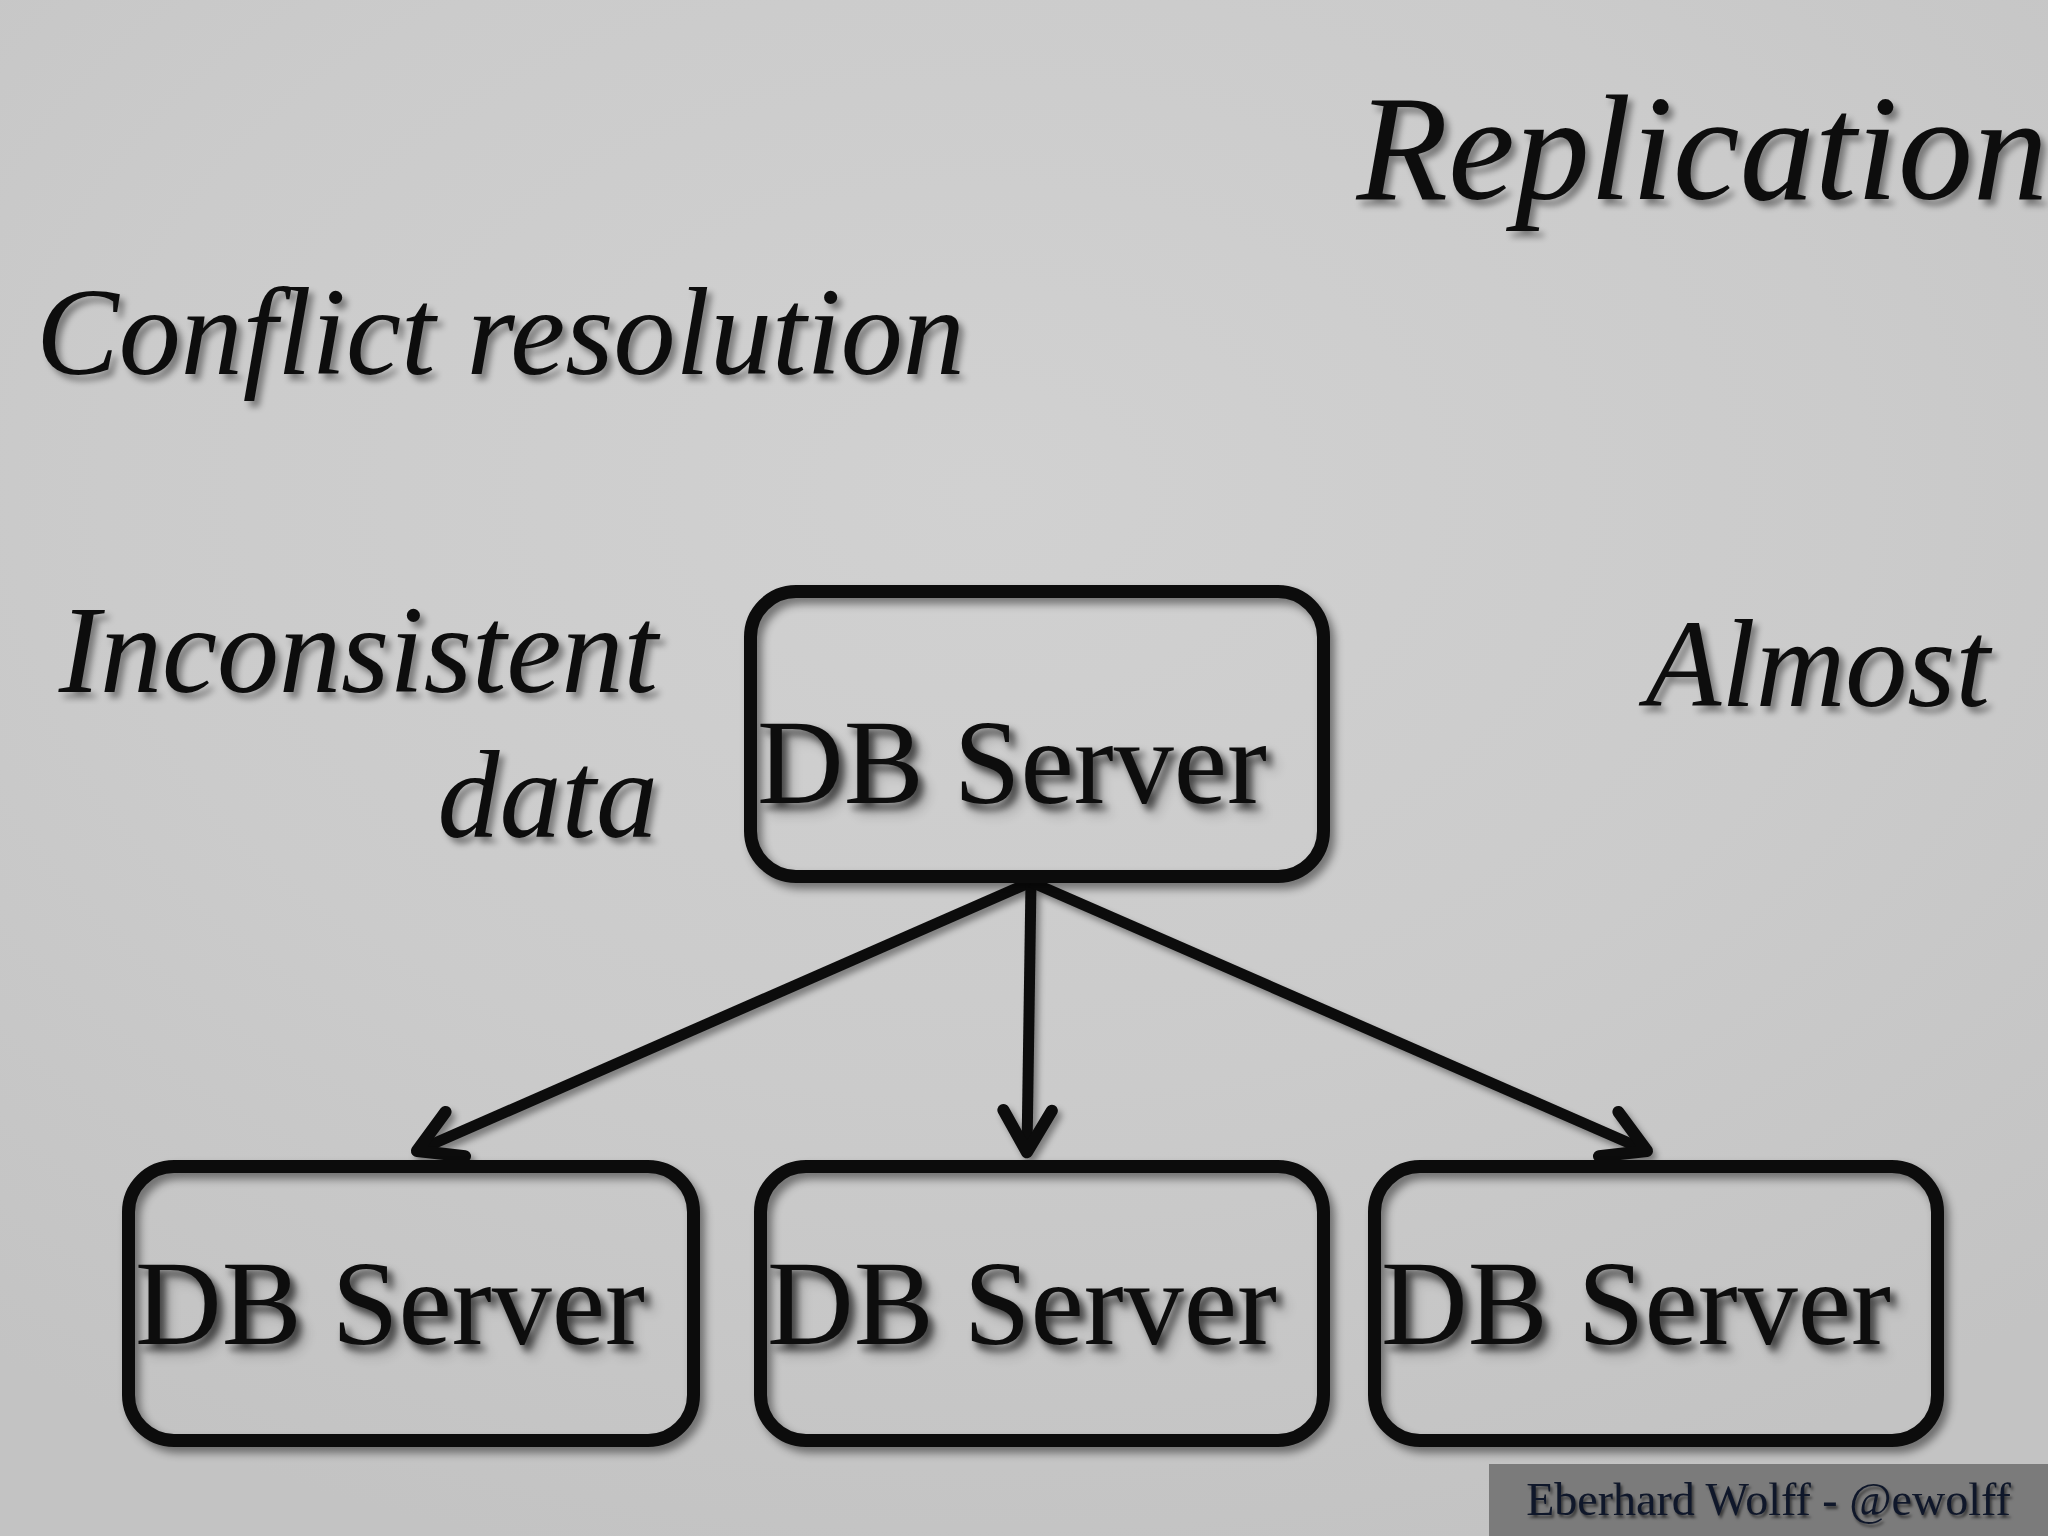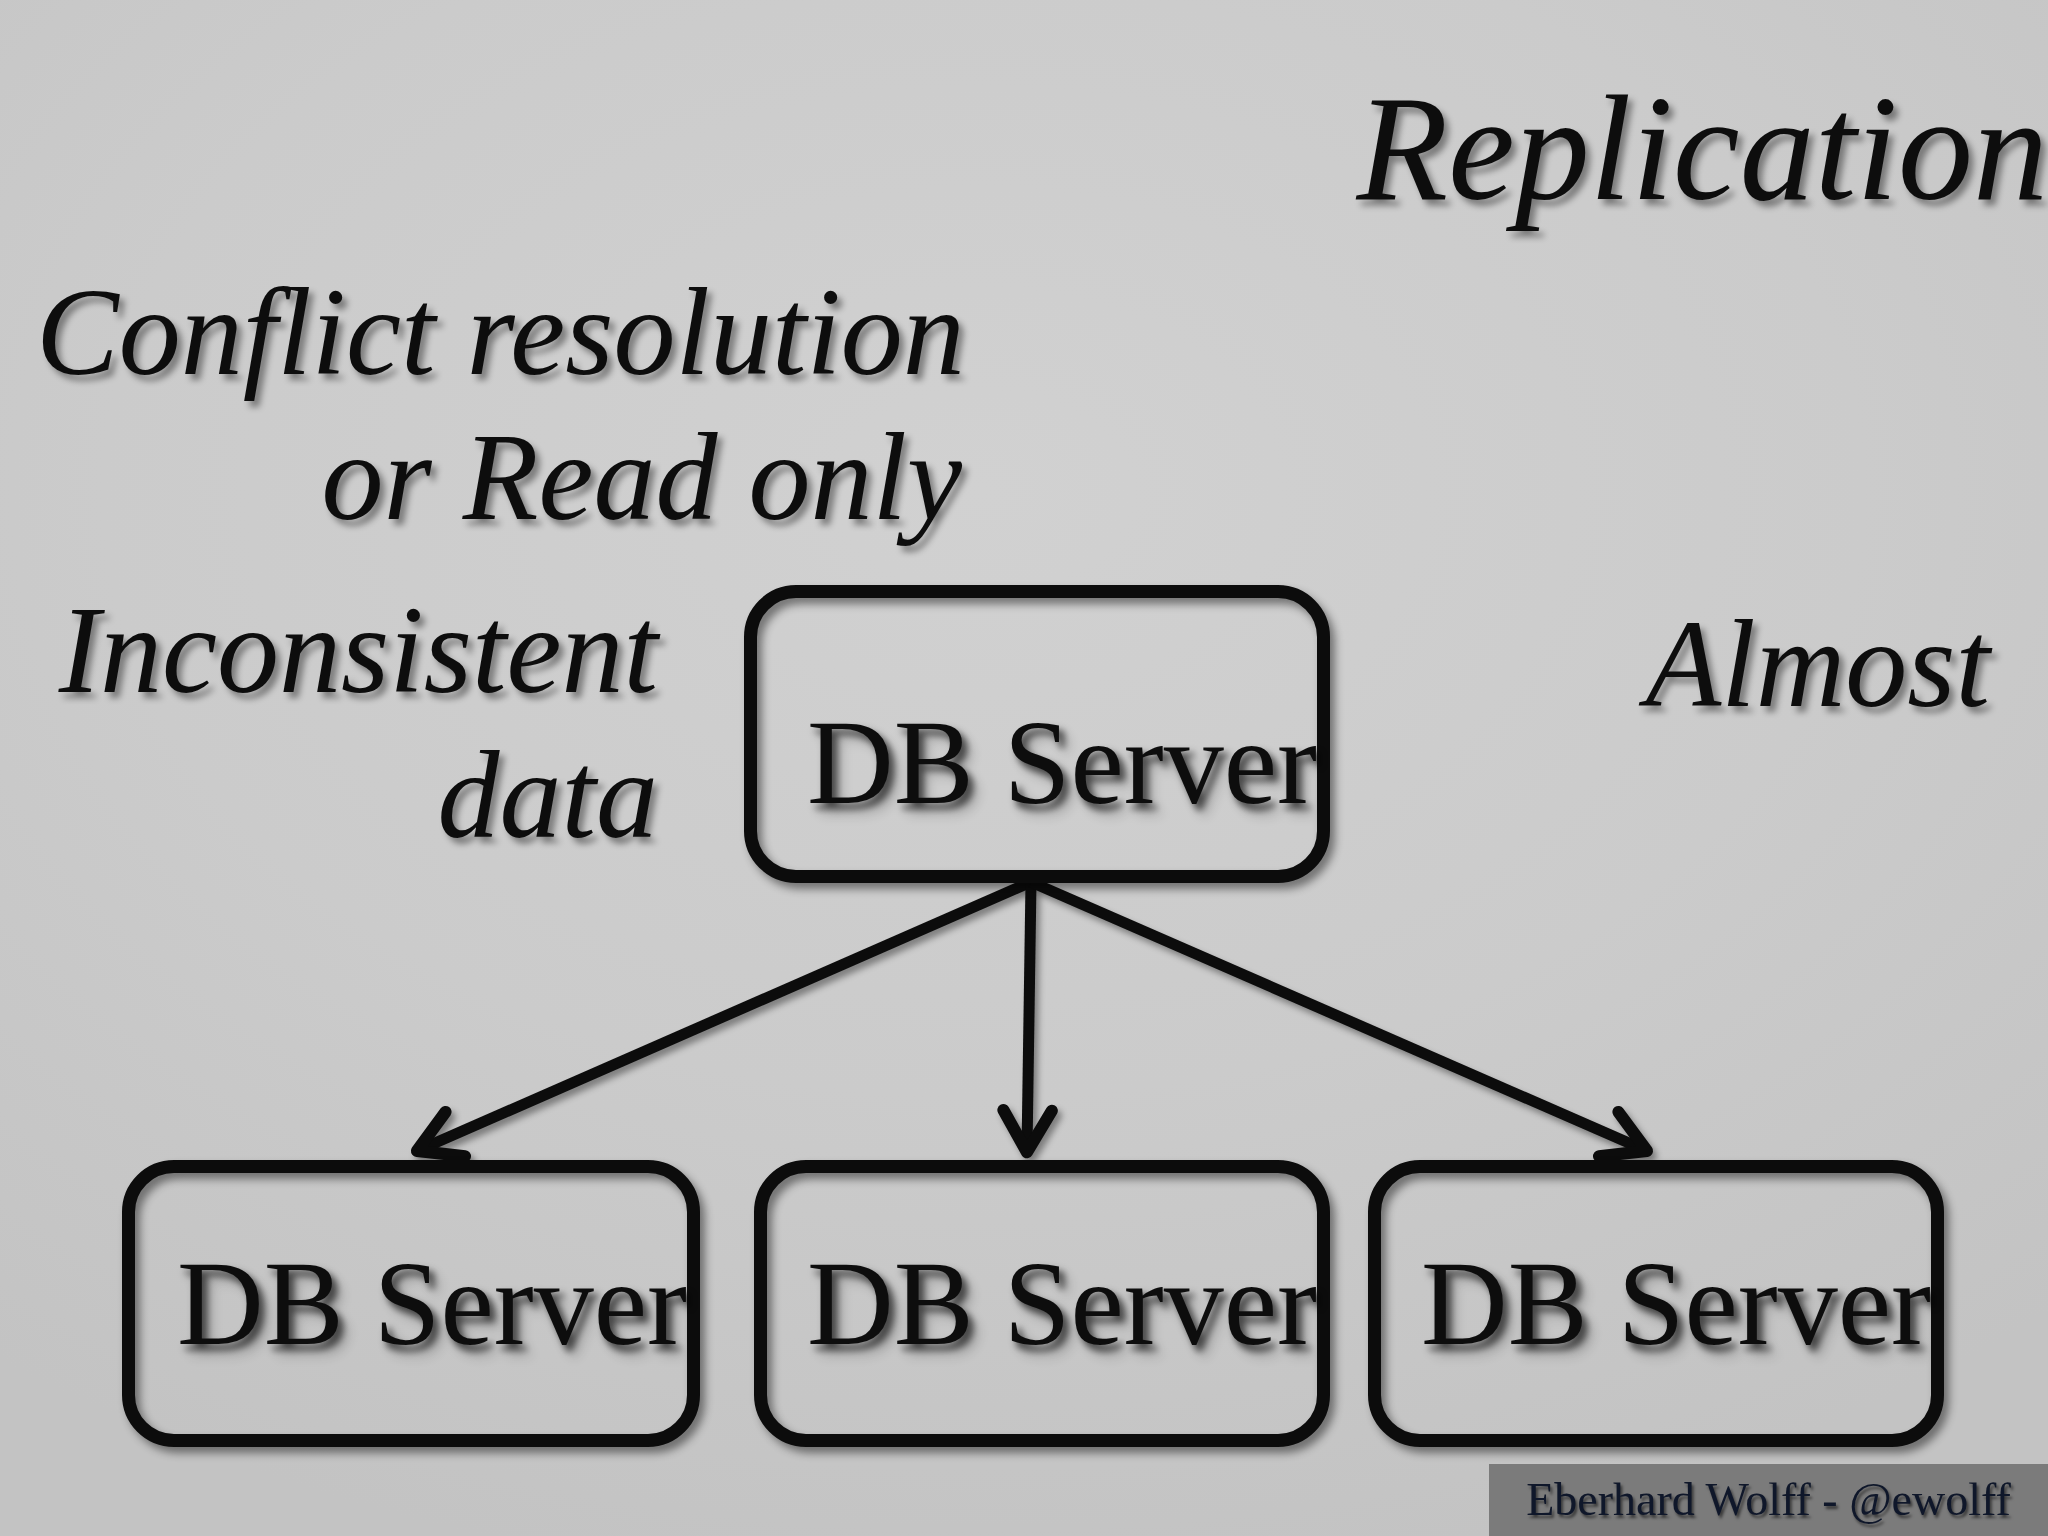--- a/index.html
+++ b/index.html
@@ -17,21 +17,21 @@
     font-size:150px;line-height:1.2;font-style:italic;font-weight:400;
   }
   .label{font-size:124px;line-height:1.17;font-weight:400;font-style:italic;}
   .label-conflict{left:36px;top:260px;width:926px;}
   .label-cheap{left:1352px;top:260px;width:690px;}
   .label-inconsistent{left:36px;top:578px;width:622px;}
   .label-unlimited{left:1460px;top:592px;width:530px;}
   .node{
     position:absolute;
     border:13px solid #0c0c0c;border-radius:52px;
-    display:flex;align-items:center;justify-content:flex-end;
+    display:flex;align-items:center;justify-content:flex-start;
     filter:drop-shadow(5px 6px 4px rgba(0,0,0,.45));
     box-sizing:border-box;
   }
   .node-root{left:744px;top:585px;width:586px;height:298px;padding-top:58px;}
   .node-r1{left:122px;top:1160px;width:578px;height:287px;}
   .node-r2{left:754px;top:1160px;width:576px;height:287px;}
   .node-r3{left:1368px;top:1160px;width:576px;height:287px;}
   .node-label{
     font-size:120px;line-height:1;
     text-shadow:5px 6px 6px rgba(0,0,0,.40);
@@ -54,21 +54,20 @@
 </style>
 </head>
 <body>
 
 <div class="slide">
 
   <div class="txt title">Replication</div>
 
   <div class="txt label label-conflict">
     <div>Conflict resolution</div>
-    <div>or Read only</div>
   </div>
 
 
   <div class="txt label label-inconsistent">
     <div>Inconsistent</div>
     <div>data</div>
   </div>
 
   <div class="txt label label-unlimited">
     <div>Almost</div>

